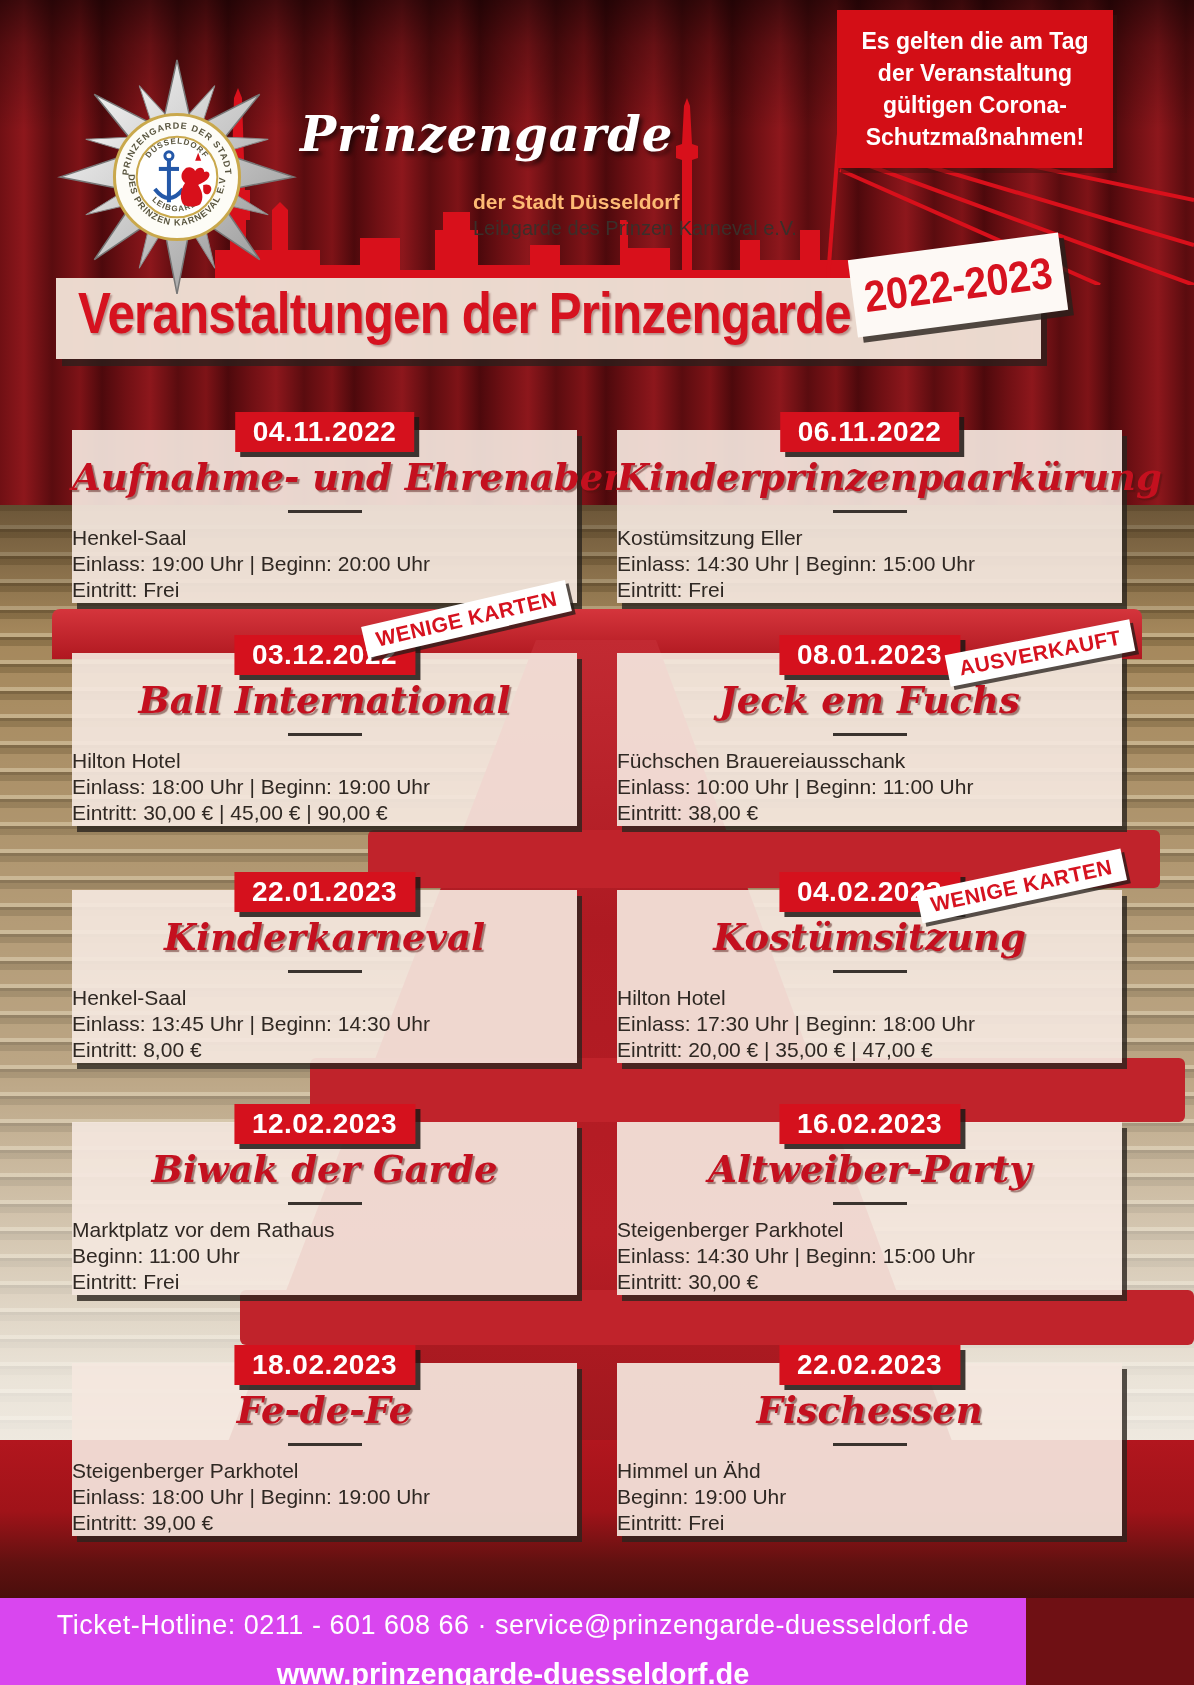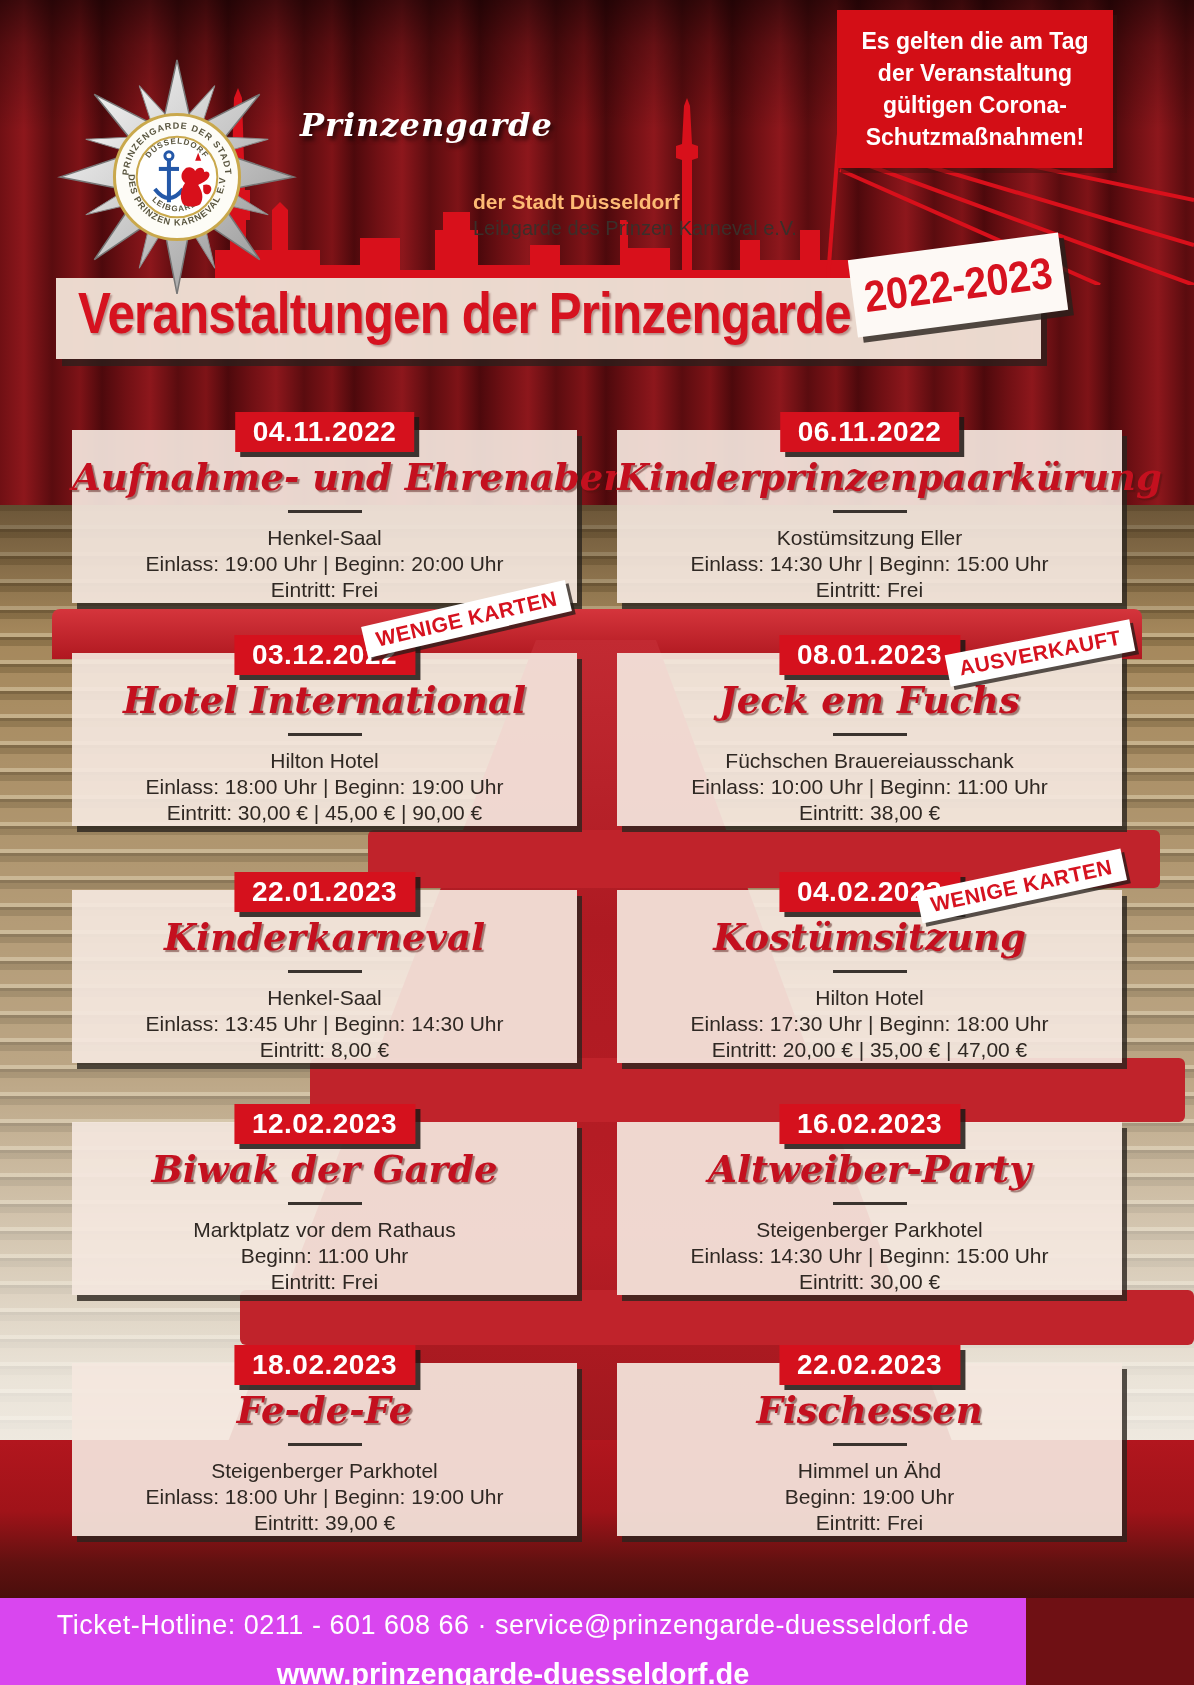--- a/index.html
+++ b/index.html
@@ -26,21 +26,21 @@
   .band2{left:310px;top:1058px;width:875px;height:64px;border-radius:6px;}
   .band3{left:240px;top:1290px;width:954px;height:55px;border-radius:6px;}
   .band4{left:0;top:1440px;width:1194px;height:158px;
     background:linear-gradient(180deg,#b2161e 0,#a01319 45%,#601110 78%,#4a0e0c 100%);}
 
   
   .skyline{position:absolute;left:200px;top:60px;width:994px;height:225px;}
 
   
   .org-name{position:absolute;left:300px;top:106px;font-family:"DejaVu Serif",serif;
-    font-weight:bold;font-style:italic;font-size:32px;color:#fff;
+    font-weight:bold;font-style:italic;font-size:48px;color:#fff;
     text-shadow:3px 4px 4px rgba(0,0,0,.55);letter-spacing:1px;}
   .org-sub1{position:absolute;left:473px;top:190px;font-size:21px;font-weight:bold;color:#fdba74;}
   .org-sub2{position:absolute;left:473px;top:217px;font-size:20px;color:#3a2f2a;}
   .corona{position:absolute;left:837px;top:10px;width:276px;height:158px;
     background:#d30e16;color:#fff;font-size:23px;font-weight:bold;line-height:32px;
     text-align:center;white-space:pre-line;display:flex;align-items:center;justify-content:center;
     box-shadow:4px 5px 0 rgba(55,18,14,.45);}
   .logo{position:absolute;left:52px;top:56px;width:250px;height:242px;z-index:5;}
 
   
@@ -58,21 +58,21 @@
   
   .card{position:absolute;width:505px;height:173px;z-index:2;
     background:rgba(244,231,222,.92);box-shadow:5px 6px 0 rgba(42,36,30,.8);}
   .badge{position:absolute;top:-18px;left:50%;transform:translateX(-50%);
     background:#d5111d;color:#fff;font-size:28px;font-weight:bold;letter-spacing:.5px;
     padding:4px 18px;white-space:nowrap;box-shadow:5px 5px 0 rgba(30,24,20,.85);}
   .etitle{margin-top:26px;text-align:center;font-family:"DejaVu Serif",serif;
     font-weight:bold;font-style:italic;font-size:37px;line-height:42px;color:#c4101f;
     white-space:nowrap;text-shadow:2px 2px 1px rgba(78,20,16,.5);}
   .divider{width:74px;margin:12px auto 12px auto;border-top:3px solid #3a332e;}
-  .edetails{text-align:center;font-size:21px;line-height:26px;color:#2f2823;}
+  .edetails{font-size:21px;line-height:26px;color:#2f2823;}
   .sticker{position:absolute;background:#fff;color:#d6121f;font-size:21px;font-weight:bold;
     letter-spacing:.5px;padding:4px 12px;white-space:nowrap;
     box-shadow:3px 4px 0 rgba(35,28,24,.75);z-index:6;}
 
   
   .footer{position:absolute;left:0;top:1598px;width:1026px;height:87px;background:#d946ef;
     color:#fff;text-align:center;z-index:2;}
   .footer-line1{margin-top:12px;font-size:27px;letter-spacing:.5px;}
   .footer-line2{margin-top:17px;font-size:29px;font-weight:bold;}
 </style>
@@ -171,21 +171,21 @@
     <div class="edetails">
       <div>Kostümsitzung Eller</div>
       <div>Einlass: 14:30 Uhr  |  Beginn: 15:00 Uhr</div>
       <div>Eintritt: Frei</div>
     </div>
   </div>
 
   <div class="card" style="left:72px;top:653px">
     <div class="badge">03.12.2022</div>
     <div class="sticker" style="top:-50px;right:6px;transform:rotate(-13deg)">WENIGE KARTEN</div>
-    <div class="etitle">Hotel International</div>
+    <div class="etitle">Ball International</div>
     <div class="divider"></div>
     <div class="edetails">
       <div>Hilton Hotel</div>
       <div>Einlass: 18:00 Uhr  |  Beginn: 19:00 Uhr</div>
       <div>Eintritt: 30,00 € | 45,00 € | 90,00 €</div>
     </div>
   </div>
 
   <div class="card" style="left:617px;top:653px">
     <div class="badge">08.01.2023</div>

